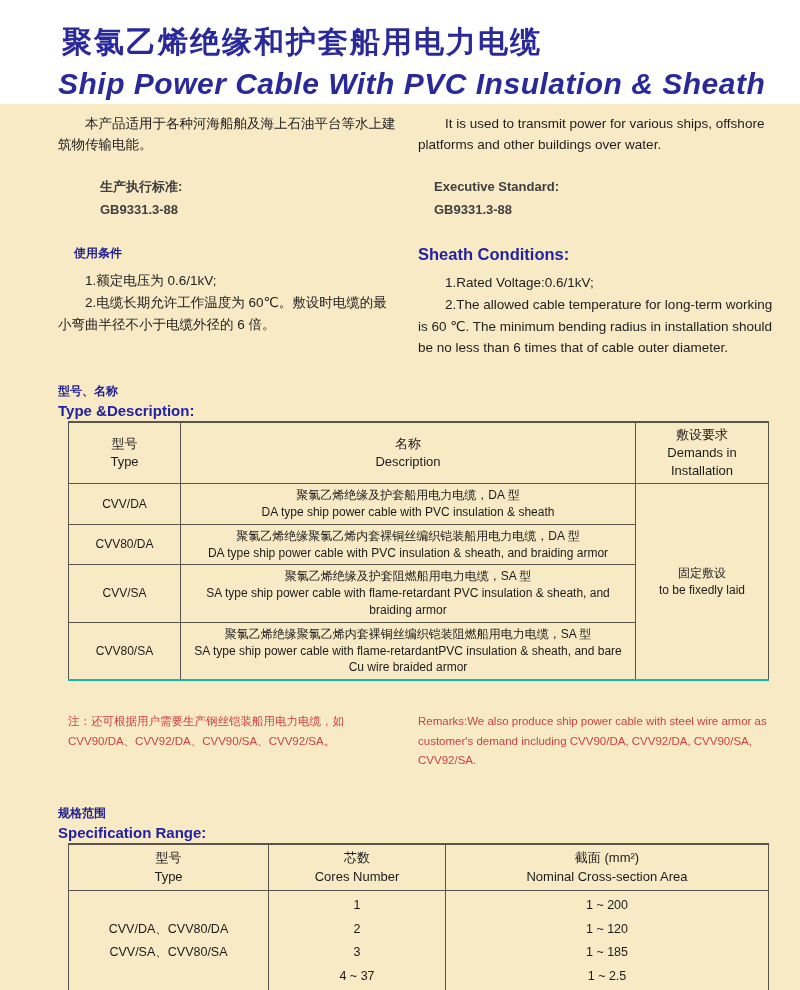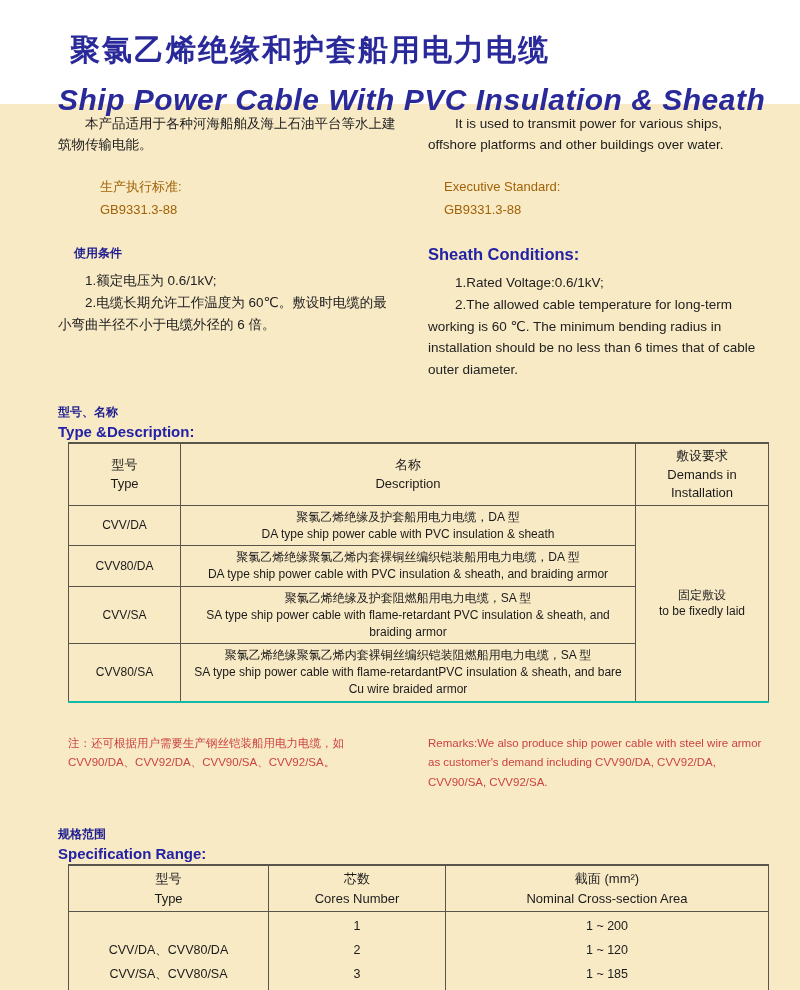--- a/index.html
+++ b/index.html
@@ -9,35 +9,35 @@
     background:#F9EAC6;
     font-family:"Liberation Sans","DejaVu Sans",sans-serif;
     color:#222; overflow:hidden;
   }
   .header {
     background:#FFFFFF;
     height:104px;
     padding:18px 20px 0 58px;
   }
   .title-zh {
-    margin:12px; font-size:30px; font-weight:bold;
+    margin:4px; font-size:30px; font-weight:bold;
     color:#29299A; letter-spacing:2px;
     font-family:"Liberation Sans","DejaVu Sans",sans-serif;
   }
   .title-en {
     margin:3px 0 0 0; font-size:30px; font-weight:bold; font-style:italic;
     color:#29299A; letter-spacing:0.5px;
   }
   .content { padding:10px 26px 0 58px; }
-  .two-col { display:grid; grid-template-columns:342px 1fr; column-gap:28px; }
+  .two-col { display:grid; grid-template-columns:342px 1fr; column-gap:18px; }
   p { margin:0; }
   .body-text { font-size:13.5px; line-height:1.55; color:#1d1d1d; }
   .indent { text-indent:2em; }
   .standards { margin-top:20px; }
-  .standard-block { font-size:13px; line-height:1.75; color:#a16207; font-weight:normal; }
+  .standard-block { font-size:13px; line-height:1.75; color:#404040; font-weight:bold; }
   .standard-block.zh { margin-left:42px; }
   .standard-block.en { margin-left:16px; }
   .sec { margin-top:24px; }
   .h-zh { margin:0 0 8px 0; font-size:12px; font-weight:bold; color:#1D1D90; }
   .h-zh.ind { margin-left:16px; }
   .h-en { margin:0 0 8px 0; font-size:16.5px; font-weight:bold; color:#2222A4; }
   .h-en.small { font-size:15px; }
   .cond p { font-size:13.5px; line-height:1.6; }
   .tbl-head { margin-top:24px; }
   .tbl-head .h-zh { margin-bottom:2px; }

